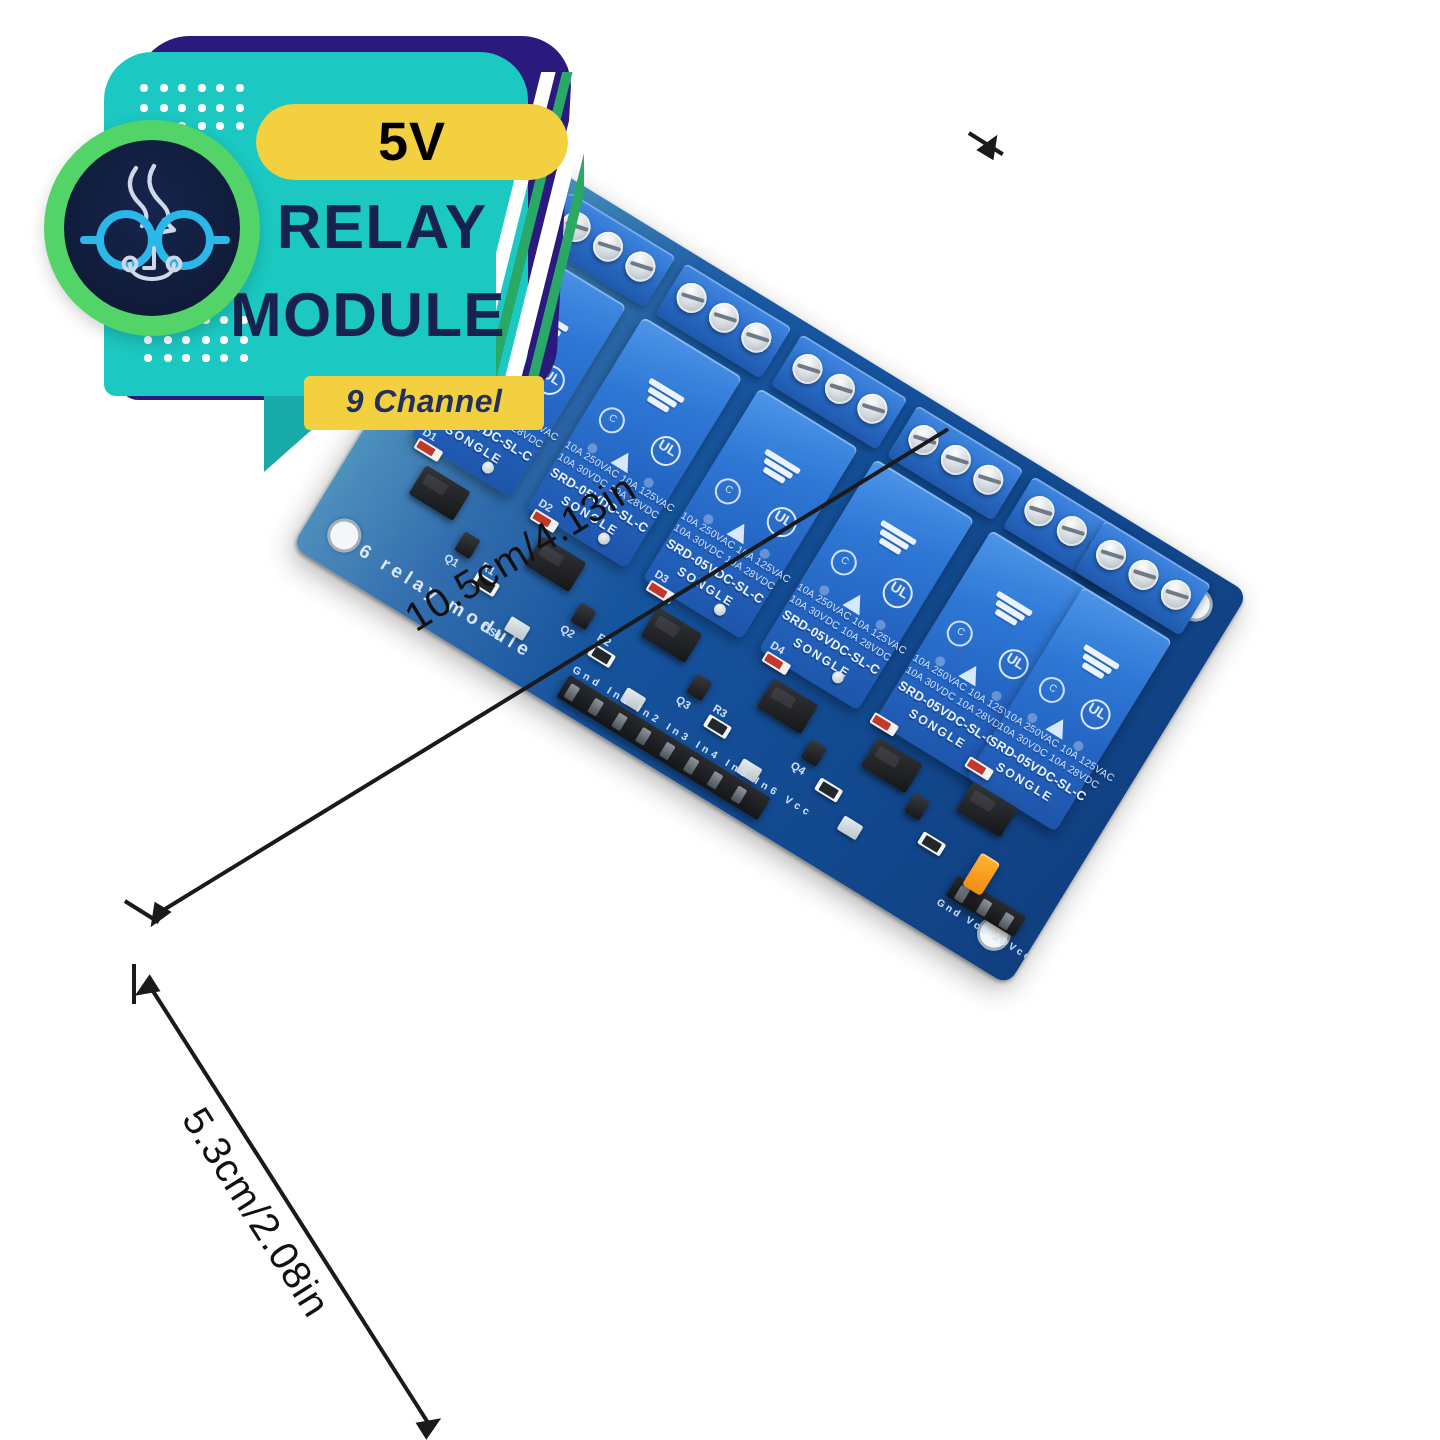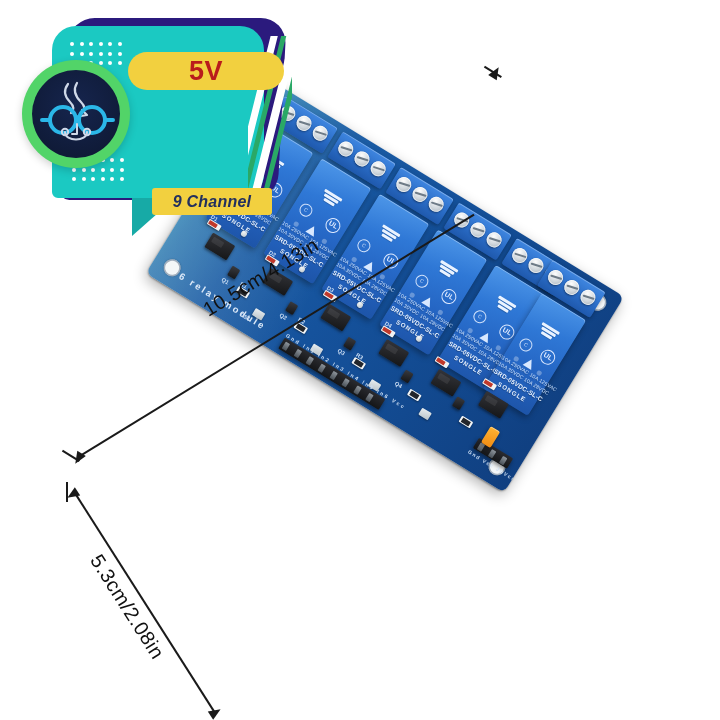--- a/index.html
+++ b/index.html
@@ -211,21 +211,21 @@
   .stripes i:nth-child(1){left:4px;top:-20px;background:#ffffff;width:7px;}
   .stripes i:nth-child(2){left:14px;top:-18px;background:#2aa866;}
   .stripes i:nth-child(3){left:23px;top:-16px;background:#ffffff;width:8px;}
   .stripes i:nth-child(4){left:34px;top:-14px;background:#2aa866;}
 
   .pill5v{
     position:absolute;left:116px;top:44px;width:156px;height:38px;
     background:#f2d03f;border-radius:19px;
     display:flex;align-items:center;justify-content:center;
   }
-  .pill5v span{color:#b91c1c;font-size:27px;font-weight:bold;letter-spacing:.5px;}
+  .pill5v span{color:#000000;font-size:27px;font-weight:bold;letter-spacing:.5px;}
   .cal-line1{
     position:absolute;left:84px;top:88px;width:190px;text-align:center;
     color:#18224e;font-size:31px;font-weight:bold;letter-spacing:.6px;
   }
   .cal-line2{
     position:absolute;left:72px;top:132px;width:200px;text-align:center;
     color:#18224e;font-size:31px;font-weight:bold;letter-spacing:.6px;
   }
   .pill6ch{
     position:absolute;left:140px;top:180px;width:120px;height:27px;
@@ -562,20 +562,22 @@
       <i></i>
         <i></i>
         <i></i>
         <i></i>
     </div>
 
     <div class="pill5v">
       <span>5V</span>
     </div>
 
+    <div class="cal-line1">RELAY</div>
+    <div class="cal-line2">MODULE</div>
 
     <div class="pill6ch">
       <span>9 Channel</span>
     </div>
 
     <div class="logo-circle">
       <div class="logo-inner">
         <svg viewBox="0 0 88 88" width="88" height="88">
           <g fill="none" stroke-linecap="round" stroke-linejoin="round">
 

